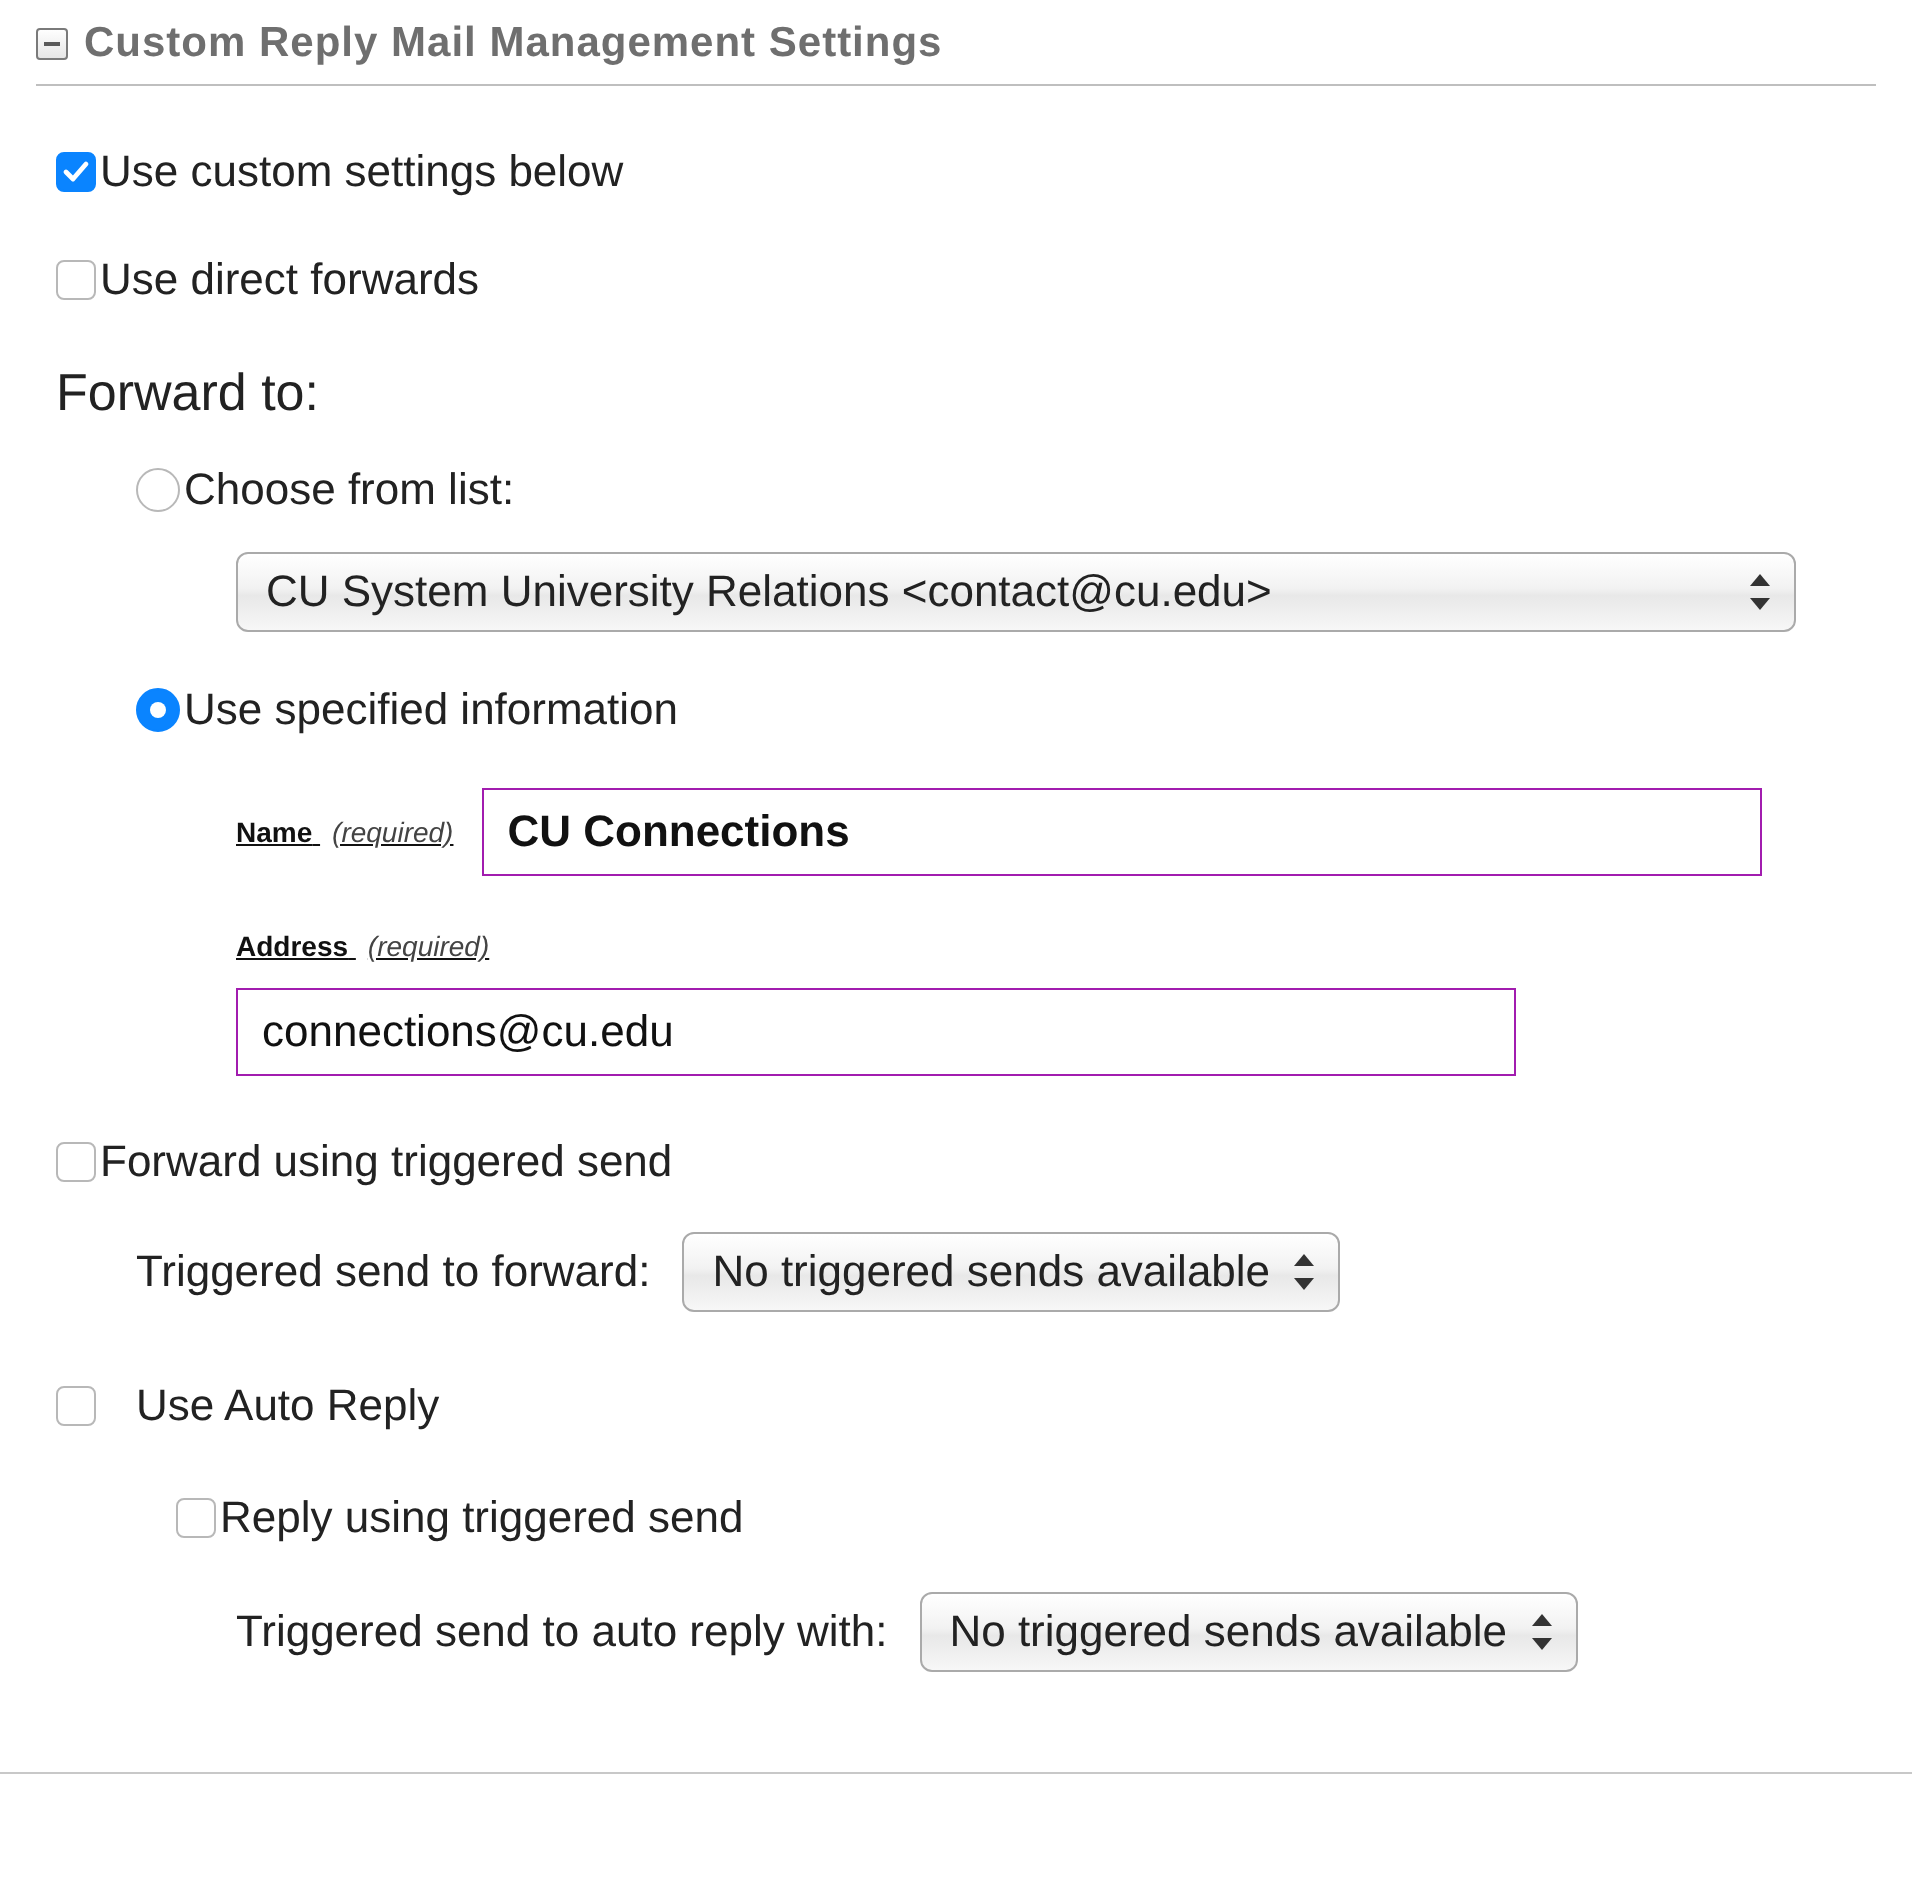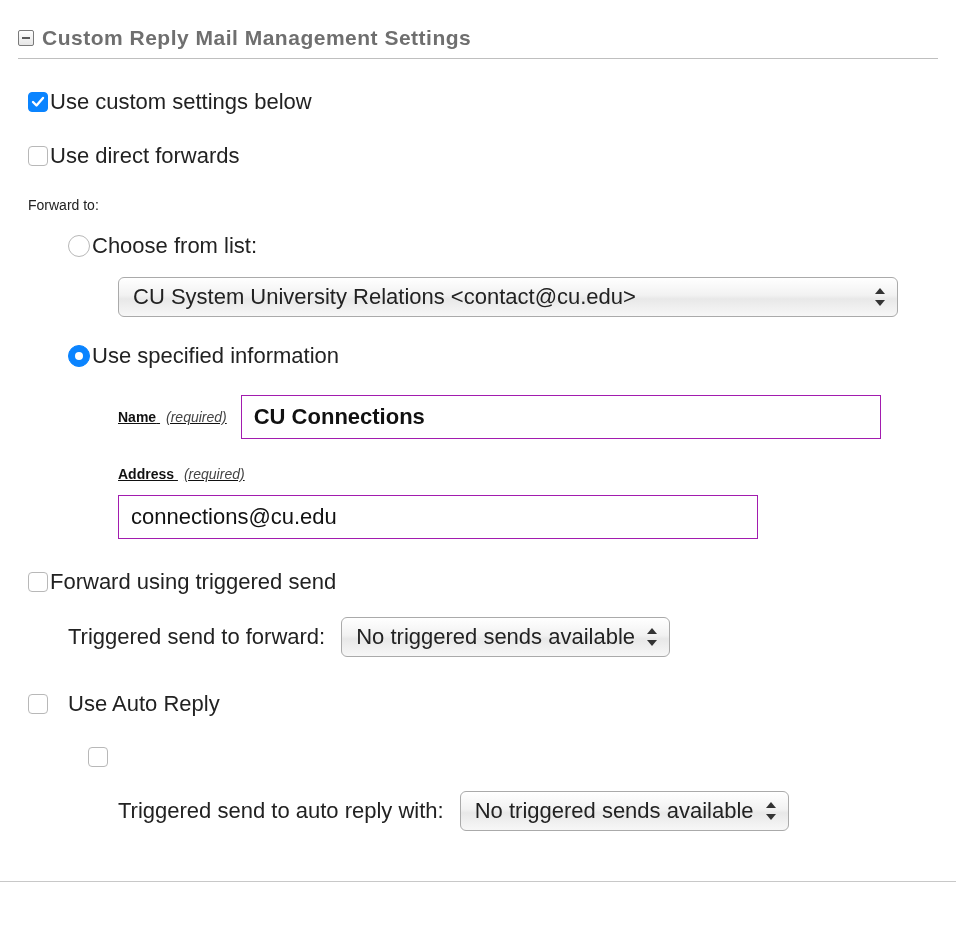--- a/index.html
+++ b/index.html
@@ -6,21 +6,21 @@
   body {
     margin: 0;
     padding: 0;
     font-family: "Helvetica Neue", Helvetica, Arial, sans-serif;
     font-size: 22px;
     color: #333;
     background: #fff;
     width: 956px;
   }
   .section {
-    padding: 16px 18px 20px 18px;
+    padding: 0 18px 20px 18px;
   }
   .section-header {
     display: flex;
     align-items: center;
     gap: 8px;
     padding: 10px 0 8px 0;
     border-bottom: 1px solid #bfbfbf;
     margin-bottom: 30px;
   }
   .collapse-icon {
@@ -93,21 +93,21 @@
   .radio.selected {
     border-color: #0a84ff;
     background: #0a84ff;
   }
   .radio.selected::after {
     content:"";
     width:8px; height:8px;
     background:#fff; border-radius:50%;
   }
   .label-text { font-size: 22px; color:#222; }
-  .plain-label { font-size:14px; color:#222; margin: 0 0 20px 10px;}
+  .plain-label { font-size:26px; color:#222; margin: 0 0 20px 10px;}
   .select {
     display:flex;
     align-items:center;
     justify-content:space-between;
     border:1px solid #aaa;
     border-radius:6px;
     background: linear-gradient(#ffffff,#f2f2f2 45%,#e8e8e8 55%,#f7f7f7);
     padding: 6px 10px 6px 14px;
     font-size:22px;
     cursor:pointer;
@@ -219,20 +219,21 @@
     <span class="checkbox">
       
     </span>
     <span class="label-text">Use Auto Reply</span>
   </div>
 
   <div class="row indent-1" style="margin-left:70px; margin-bottom:24px;">
     <span class="checkbox">
       
     </span>
+    <span class="label-text">Reply using triggered send</span>
   </div>
 
   <div class="row indent-2b" style="gap:16px; margin-left:100px; margin-bottom:20px;">
     <span class="label-text">Triggered send to auto reply with:</span>
     <div class="select">
       <span class="select-text">No triggered sends available</span>
       <span class="sort-arrows"></span>
     </div>
   </div>
 

